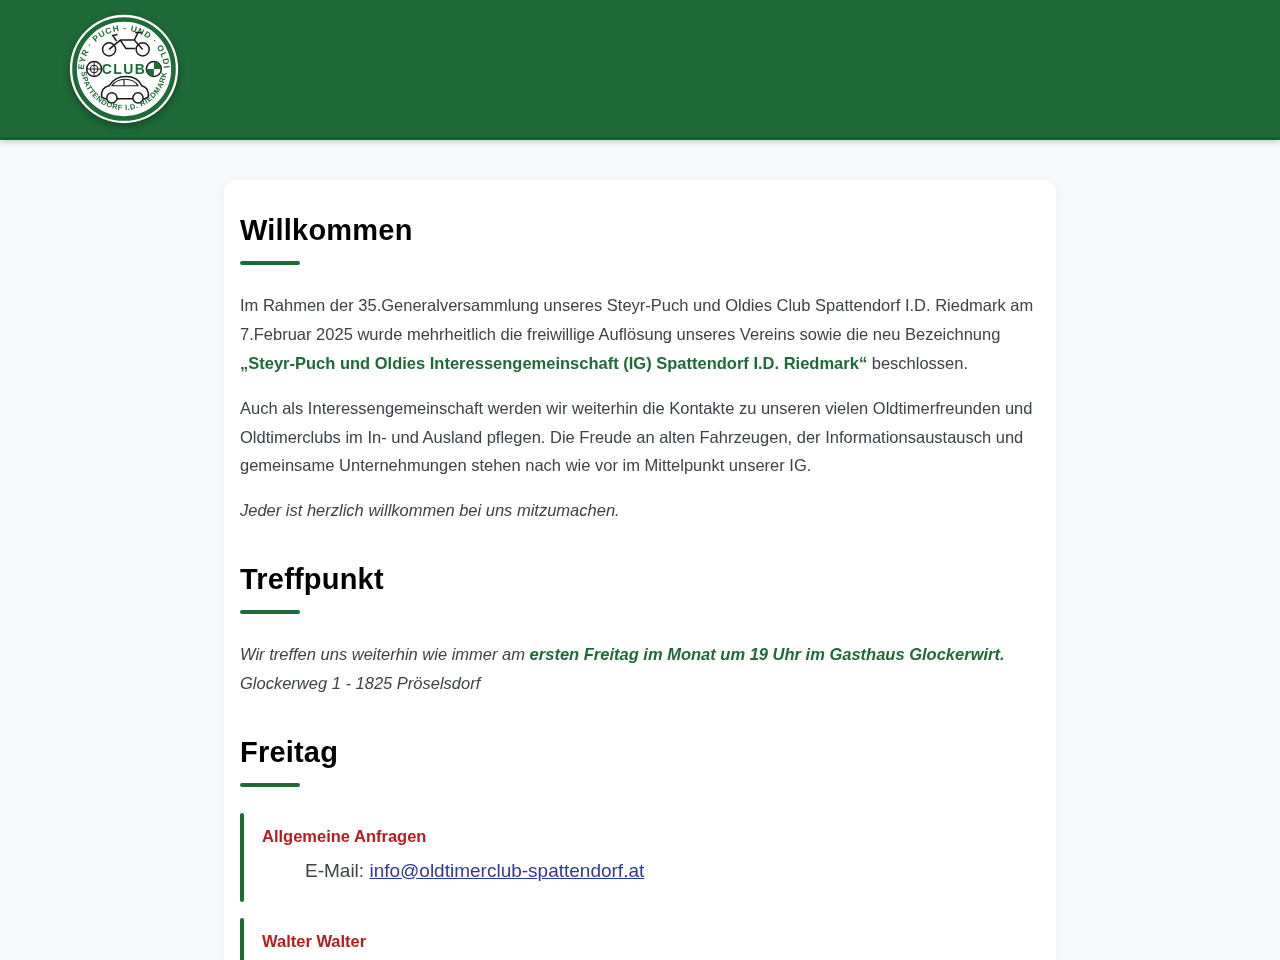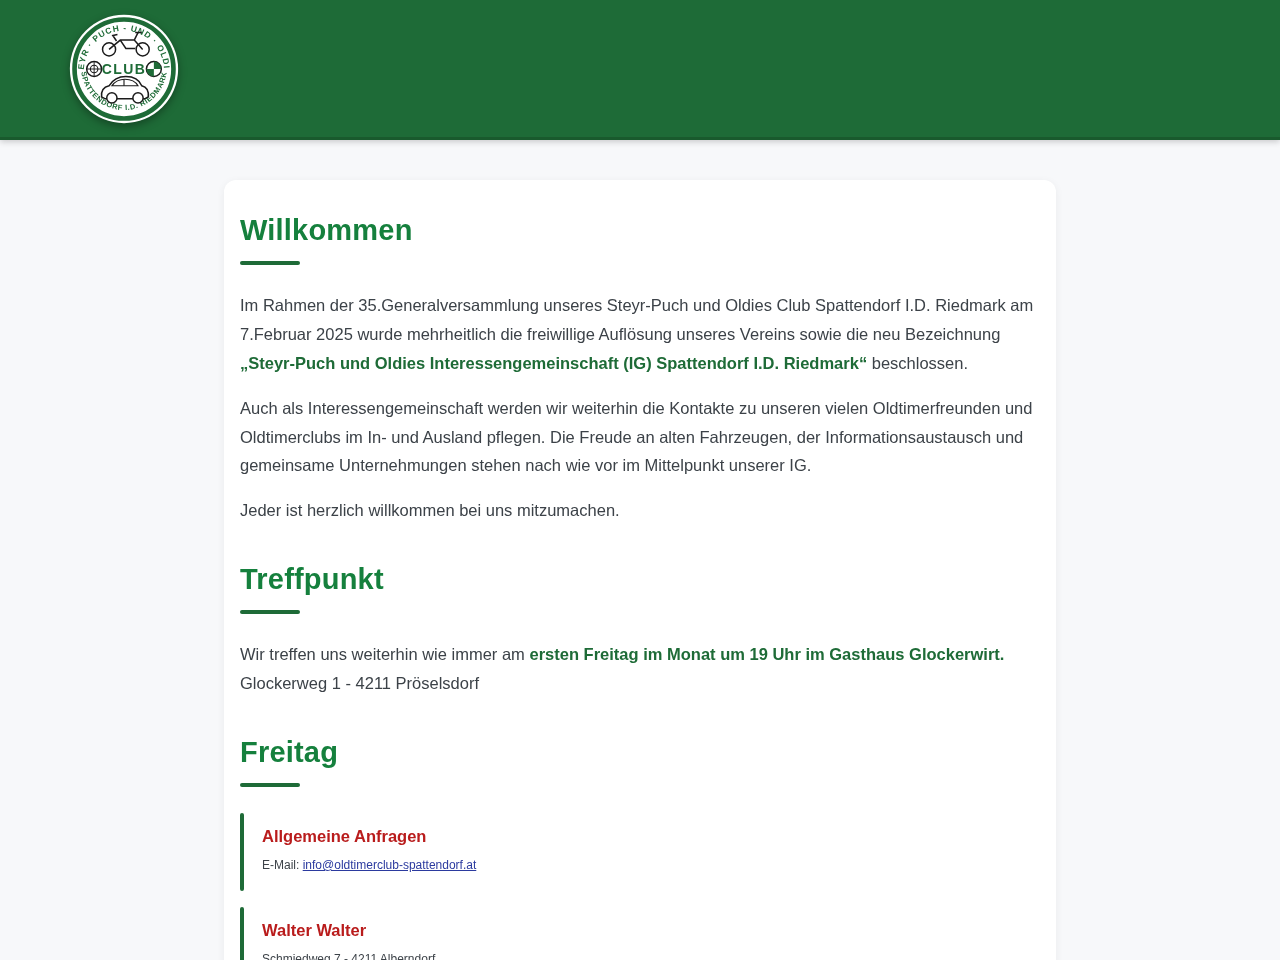--- a/index.html
+++ b/index.html
@@ -36,40 +36,40 @@
   .card {
     width: 832px;
     margin: 40px auto 0;
     background: #ffffff;
     border-radius: 12px;
     box-shadow: 0 2px 8px rgba(0,0,0,0.06);
     padding: 34px 16px 48px;
     min-height: 900px;
   }
   h2.section-title {
-    color: #15803d;
+    color: #000000;
     font-size: 29px;
     font-weight: 700;
     letter-spacing: 0.2px;
   }
   .rule {
     width: 60px; height: 4px;
     background: #1e6b37;
     border-radius: 2px;
     margin: 14px 0 26px;
   }
   .section { margin-top: 38px; }
   .section:first-child { margin-top: 0; }
   p.body-text {
     font-size: 16.5px;
     line-height: 1.75;
     color: #3c4248;
     margin: 16px 0 16px;
   }
-  p.body-text:last-child { margin-bottom: 0; }
+  p.body-text:last-child { margin-bottom: 0; font-style: italic; }
   .bold-green { color: #1e6b37; font-weight: 700; }
   
   .contact-block {
     display: flex;
     margin-top: 16px;
   }
   .contact-block:first-of-type { margin-top: 0; }
   .accent-bar {
     width: 4px;
     border-radius: 4px;
@@ -78,23 +78,24 @@
     align-self: stretch;
   }
   .contact-body { padding: 14px 0 16px 18px; }
   .contact-heading {
     color: #b91c1c;
     font-size: 16.5px;
     font-weight: 700;
     margin-bottom: 10px;
   }
   .contact-line {
-    font-size: 12px;
+    font-size: 19px;
     color: #3c4248;
     line-height: 1.6;
+    margin-left: 43px;
   }
   a.email-link {
     color: #2b3a9f;
     text-decoration: underline;
     cursor: pointer;
   }
 </style>
 </head>
 <body>
 
@@ -150,21 +151,21 @@
     <h2 class="section-title">Willkommen</h2>
     <div class="rule"></div>
     <p class="body-text"><span>Im Rahmen der 35.Generalversammlung unseres Steyr-Puch und Oldies Club Spattendorf I.D. Riedmark am 7.Februar 2025 wurde mehrheitlich die freiwillige Auflösung unseres Vereins sowie die neu Bezeichnung </span><span class="bold-green">„Steyr-Puch und Oldies Interessengemeinschaft (IG) Spattendorf I.D. Riedmark“</span><span> beschlossen.</span></p>
     <p class="body-text">Auch als Interessengemeinschaft werden wir weiterhin die Kontakte zu unseren vielen Oldtimerfreunden und Oldtimerclubs im In- und Ausland pflegen. Die Freude an alten Fahrzeugen, der Informationsaustausch und gemeinsame Unternehmungen stehen nach wie vor im Mittelpunkt unserer IG.</p>
     <p class="body-text">Jeder ist herzlich willkommen bei uns mitzumachen.</p>
   </section>
 
   <section class="section">
     <h2 class="section-title">Treffpunkt</h2>
     <div class="rule"></div>
-    <p class="body-text"><span>Wir treffen uns weiterhin wie immer am </span><span class="bold-green">ersten Freitag im Monat um 19 Uhr im Gasthaus Glockerwirt.</span><br><span>Glockerweg 1 - 4211 Pröselsdorf</span></p>
+    <p class="body-text"><span>Wir treffen uns weiterhin wie immer am </span><span class="bold-green">ersten Freitag im Monat um 19 Uhr im Gasthaus Glockerwirt.</span><br><span>Glockerweg 1 - 1825 Pröselsdorf</span></p>
   </section>
 
   <section class="section">
     <h2 class="section-title">Freitag</h2>
     <div class="rule"></div>
 
     <div class="contact-block">
       <div class="accent-bar"></div>
       <div class="contact-body">
         <div class="contact-heading">Allgemeine Anfragen</div>

